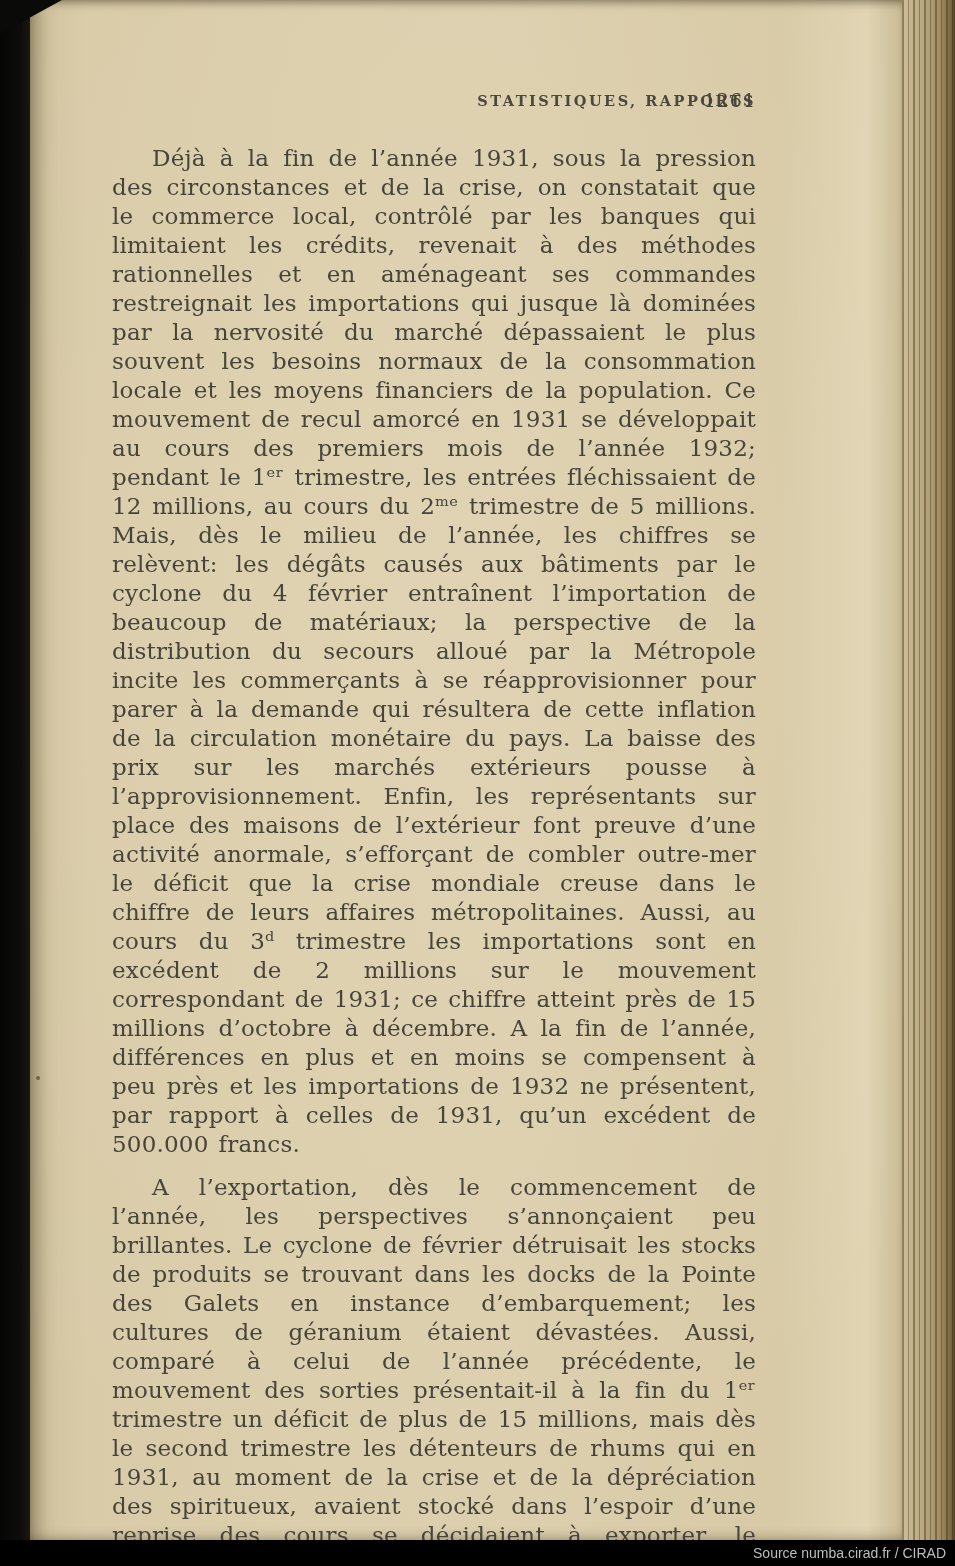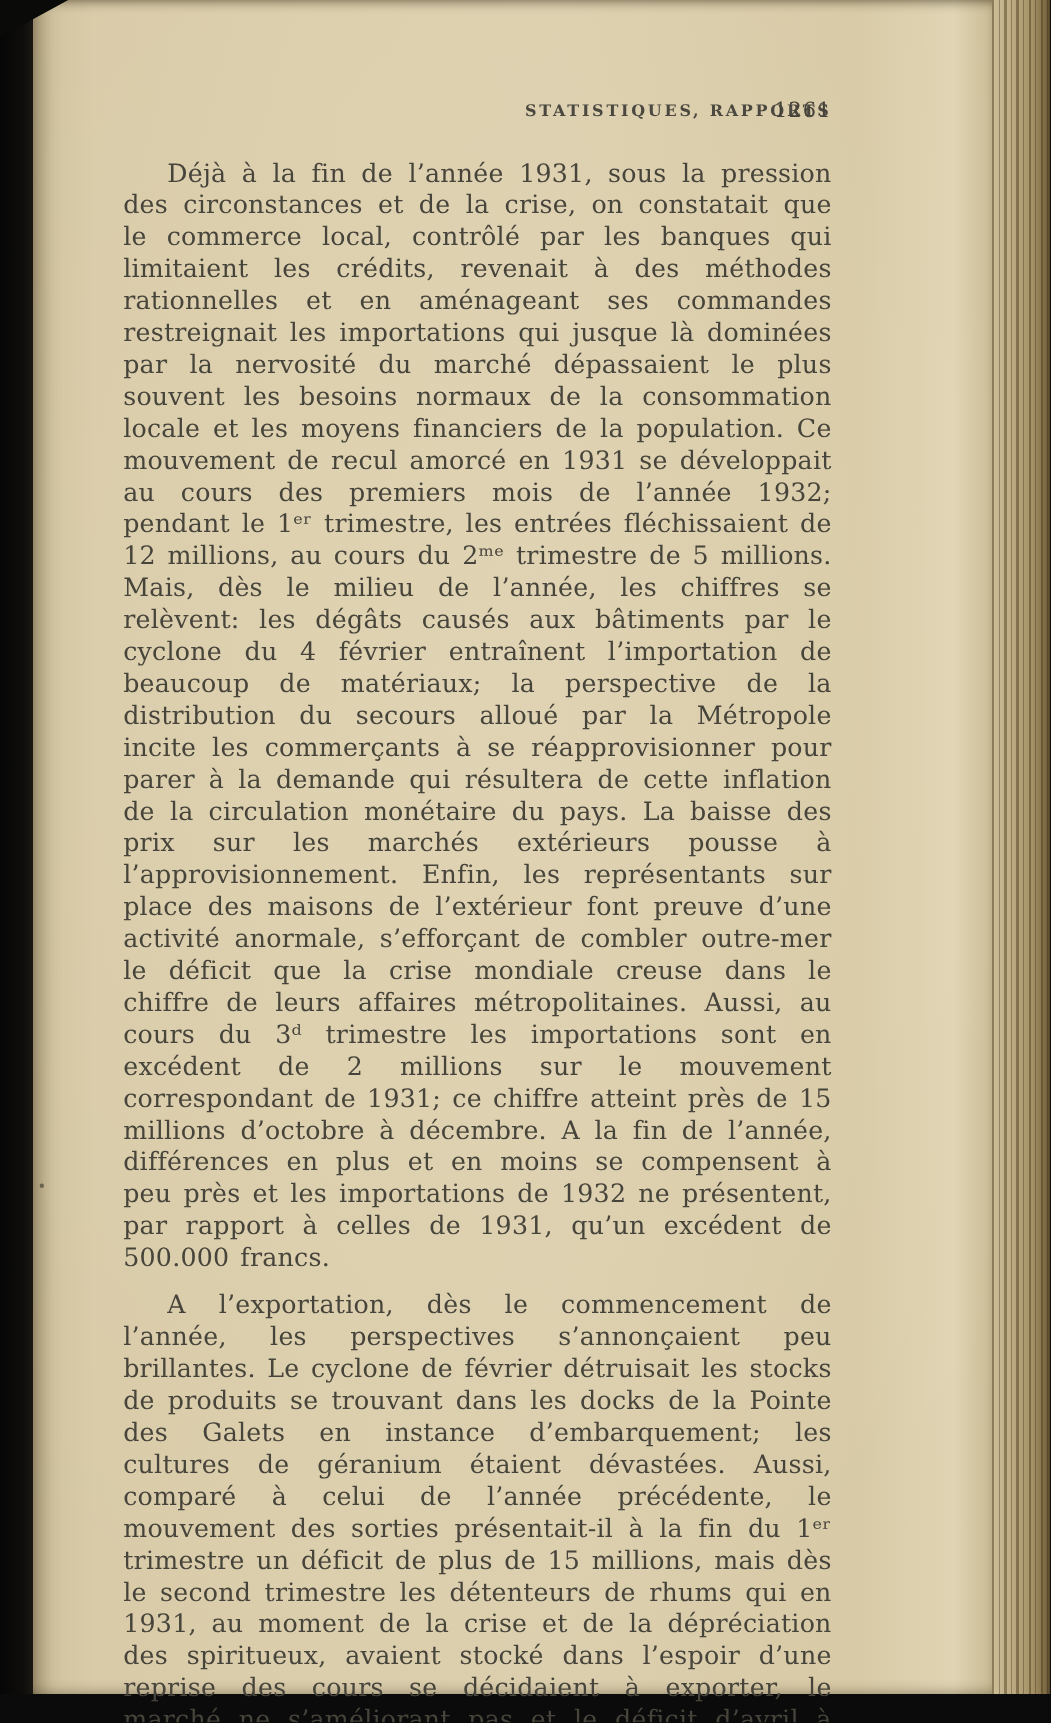--- a/index.html
+++ b/index.html
@@ -149,14 +149,17 @@
 
     </div>
   </div>
 
   <div class="margin-speck"></div>
 
   <div class="binding"></div>
   <div class="corner-notch"></div>
   <div class="page-edges"></div>
 
+  <div class="source-bar">
+    <span>Source numba.cirad.fr / CIRAD</span>
+  </div>
 
 </div>
 
 </body></html>

